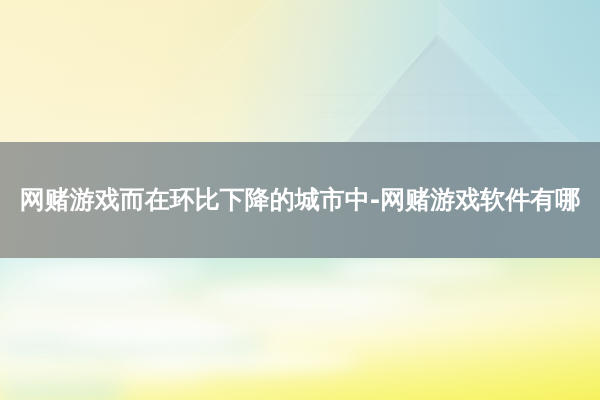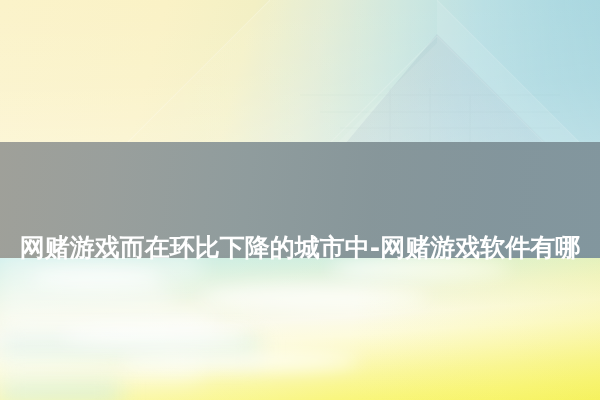--- a/index.html
+++ b/index.html
@@ -114,21 +114,20 @@
   .band-text {
     position: absolute;
     left: 0; top: 142px;
     width: 600px; height: 116px;
     display: flex;
     flex-direction: column;
     align-items: center;
     justify-content: center;
     box-sizing: border-box;
     padding: 0 4px;
-    margin-top: 48px;
   }
   .tline {
     color: #ffffff;
     font-size: 25px;
     font-weight: bold;
     line-height: 38px;
     letter-spacing: 0px;
     white-space: nowrap;
     text-align: center;
   }

